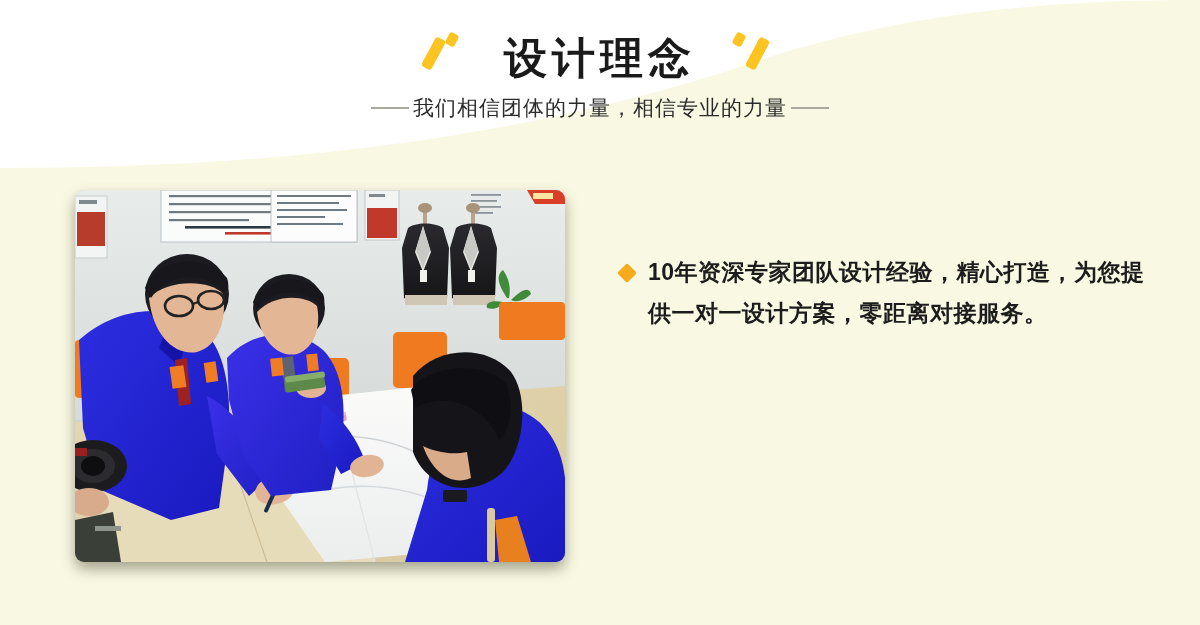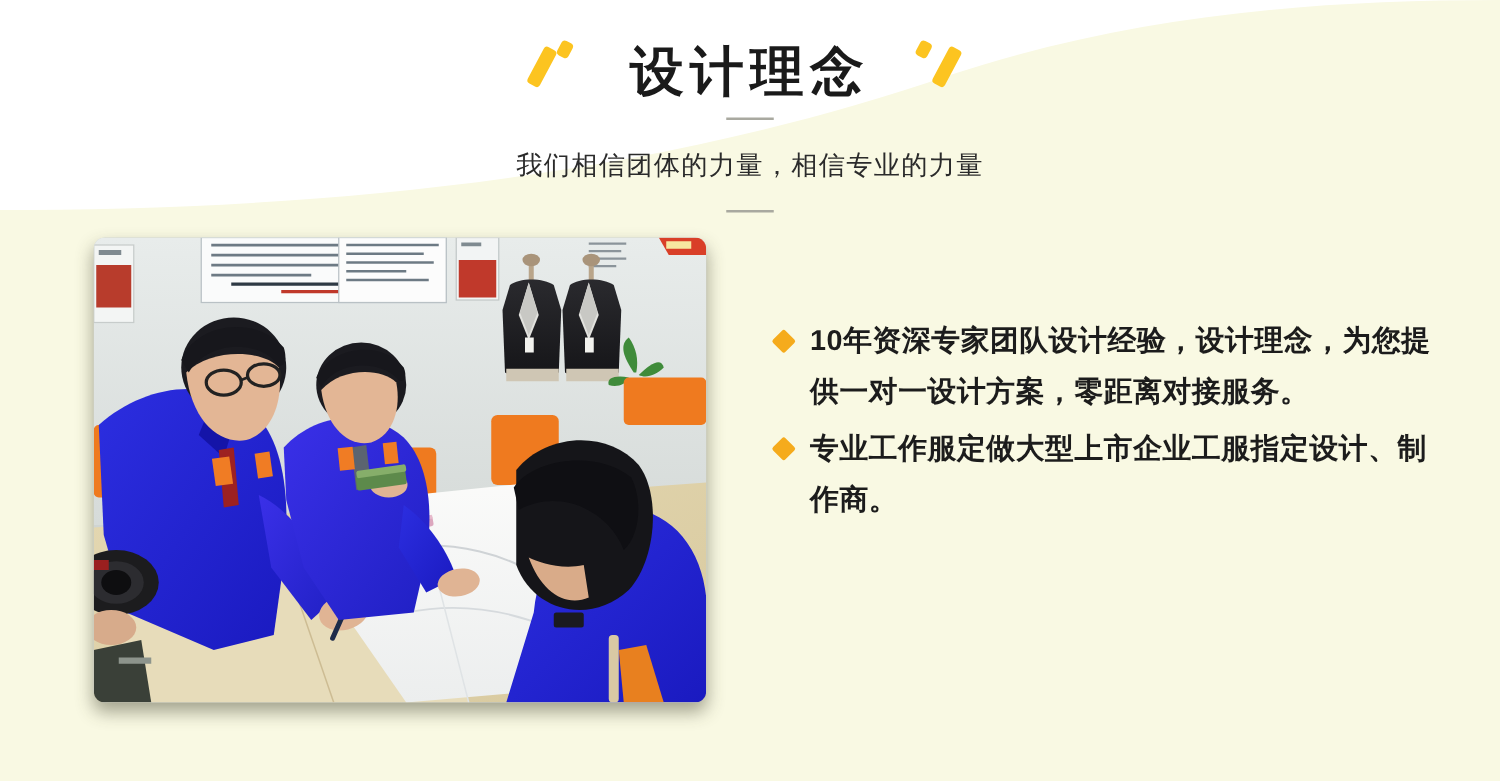--- a/index.html
+++ b/index.html
@@ -96,22 +96,21 @@
     transform: rotate(28deg);
   }
 
   .subtitle-row {
     position: absolute;
     left: 0; top: 94px;
     width: 1200px;
     display: flex;
     align-items: center;
     justify-content: center;
-    gap: 22px;
-    flex-direction: column;
+    gap: 4px;
   }
   .sub-dash {
     display: inline-block;
     width: 38px;
     height: 2px;
     background: #a9a9a0;
   }
   .subtitle {
     font-size: 21px;
     color: #2b2b2b;
@@ -375,24 +374,20 @@
 
       <path d="M0,330 L38,322 L46,372 L0,372 Z" fill="#3a4038"></path>
       <rect x="20" y="336" width="26" height="5" fill="#8d948c"></rect>
     </svg>
   </div>
 
   <div class="bullets">
 
     <div class="bullet">
       <span class="diamond"></span>
-      <div class="bullet-text">10年资深专家团队设计经验，设计理念，为您提供一对一设计方案，零距离对接服务。</div>
+      <div class="bullet-text">10年资深专家团队设计经验，精心打造，为您提供一对一设计方案，零距离对接服务。</div>
     </div>
 
-    <div class="bullet">
-      <span class="diamond"></span>
-      <div class="bullet-text">专业工作服定做大型上市企业工服指定设计、制作商。</div>
-    </div>
 
 
   </div>
 
 </div>
 
 </body></html>

